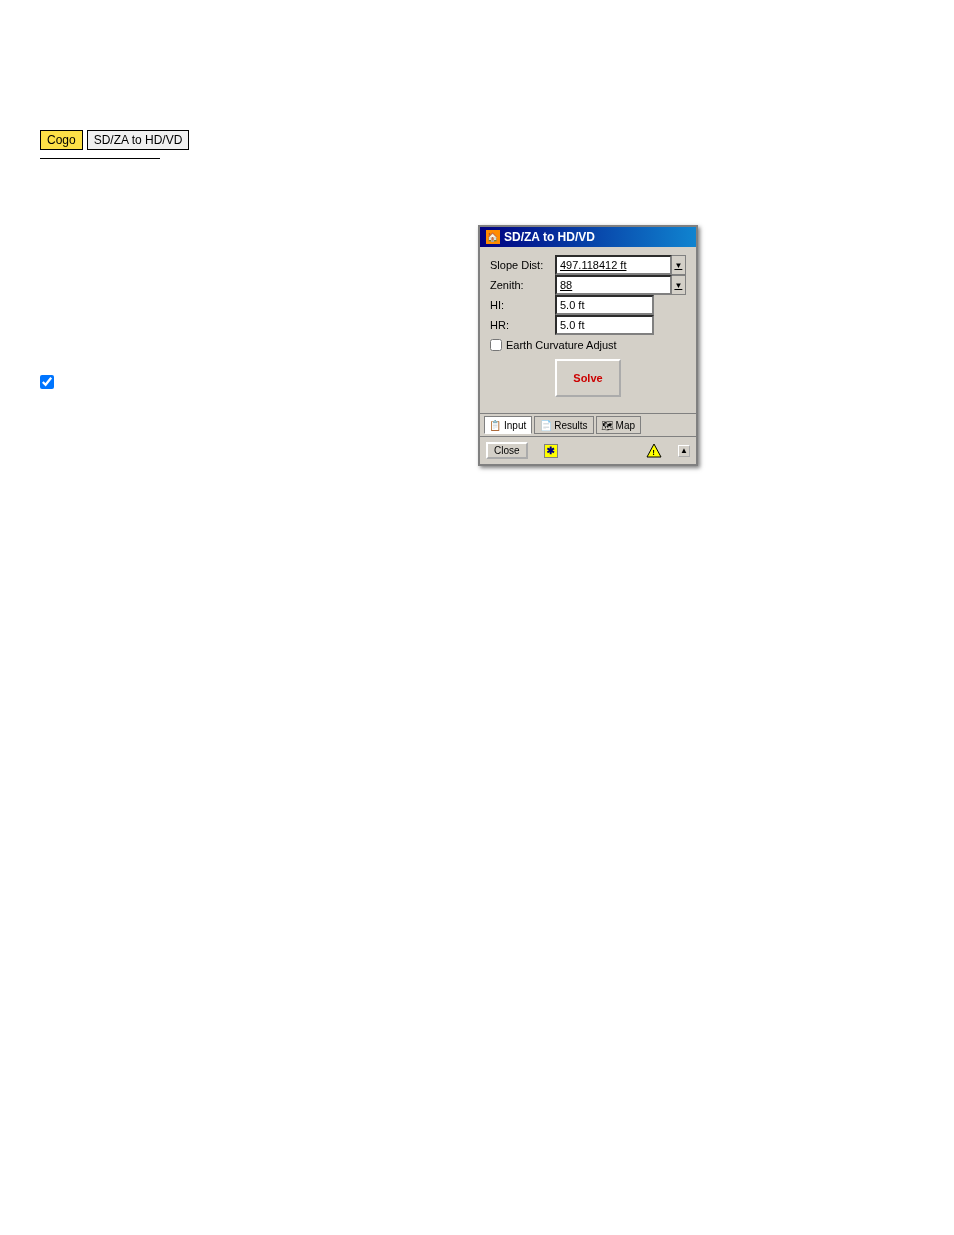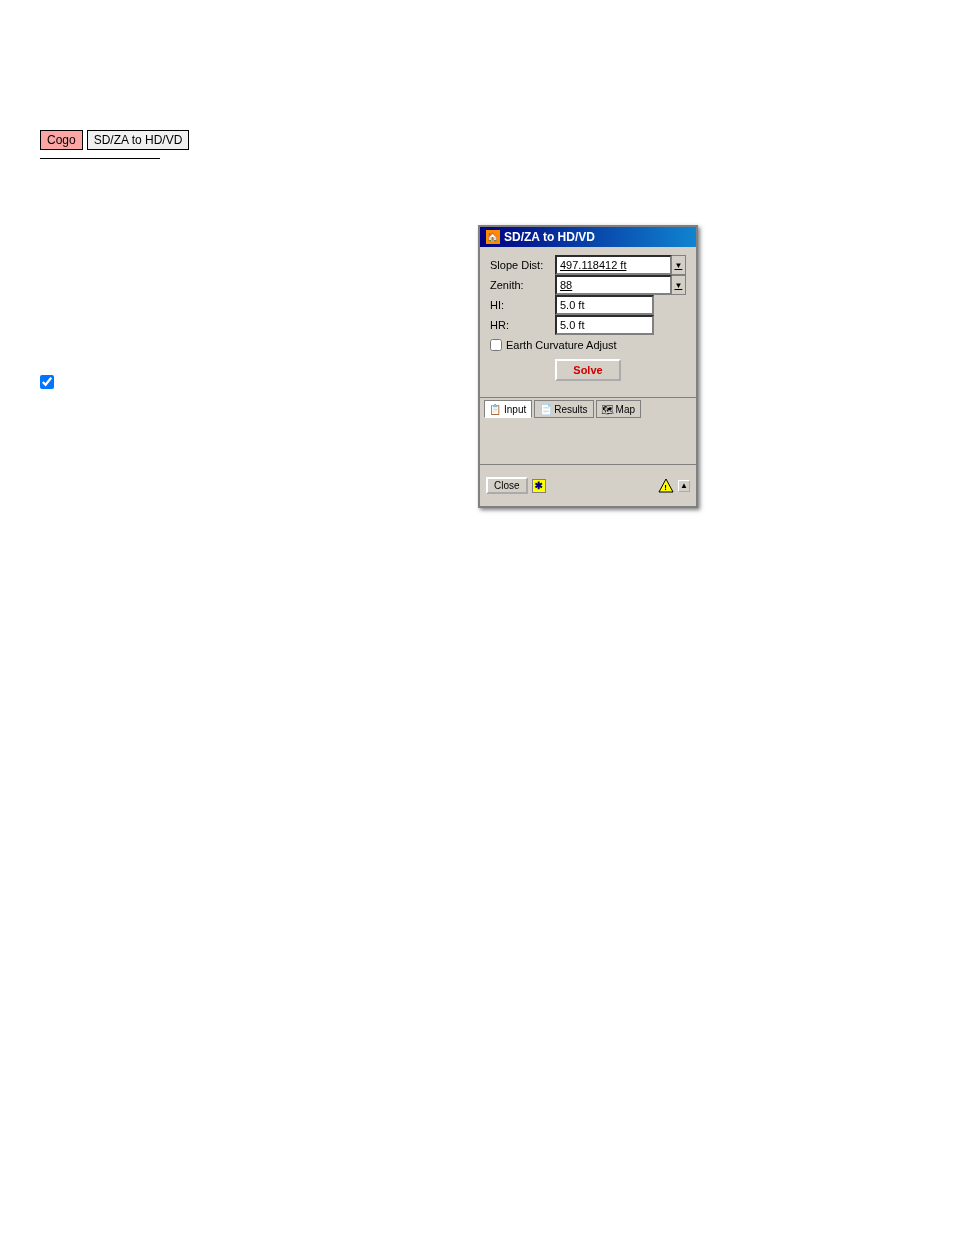--- a/index.html
+++ b/index.html
@@ -23,21 +23,21 @@
       top: 130px;
       left: 40px;
       display: flex;
       align-items: center;
       gap: 4px;
     }
     .breadcrumb-cogo {
       border: 1px solid #000;
       padding: 2px 6px;
       font-size: 12px;
-      background: #fca5a5;
+      background: #fde047;
     }
     .breadcrumb-current {
       border: 1px solid #000;
       padding: 2px 6px;
       font-size: 12px;
       background: #f0f0f0;
     }
     .underline-bar {
       position: absolute;
       top: 158px;
@@ -152,21 +152,21 @@
       height: 12px;
       margin-right: 4px;
     }
     .checkbox-row label {
       font-size: 11px;
       color: #000;
     }
     .solve-btn {
       display: block;
       margin: 6px auto 8px;
-      padding: 3px 16px;
+      padding: 11px 16px;
       background: #d4d0c8;
       border: 2px outset #ffffff;
       font-size: 11px;
       color: #cc0000;
       font-weight: bold;
       cursor: pointer;
     }
 
     
     .dialog-tabs {
@@ -198,23 +198,22 @@
       align-items: center;
       justify-content: center;
     }
 
     
     .dialog-footer {
       background: #d4d0c8;
       border-top: 1px solid #808080;
       display: flex;
       align-items: center;
-      padding: 12px 6px;
-      gap: 4px;
-      margin-top: 44px;
+      padding: 5px 6px;
+      gap: 16px;
     }
     .footer-close-btn {
       padding: 1px 6px;
       font-size: 10px;
       background: #d4d0c8;
       border: 2px outset #ffffff;
       cursor: pointer;
     }
     .footer-star {
       width: 14px;

